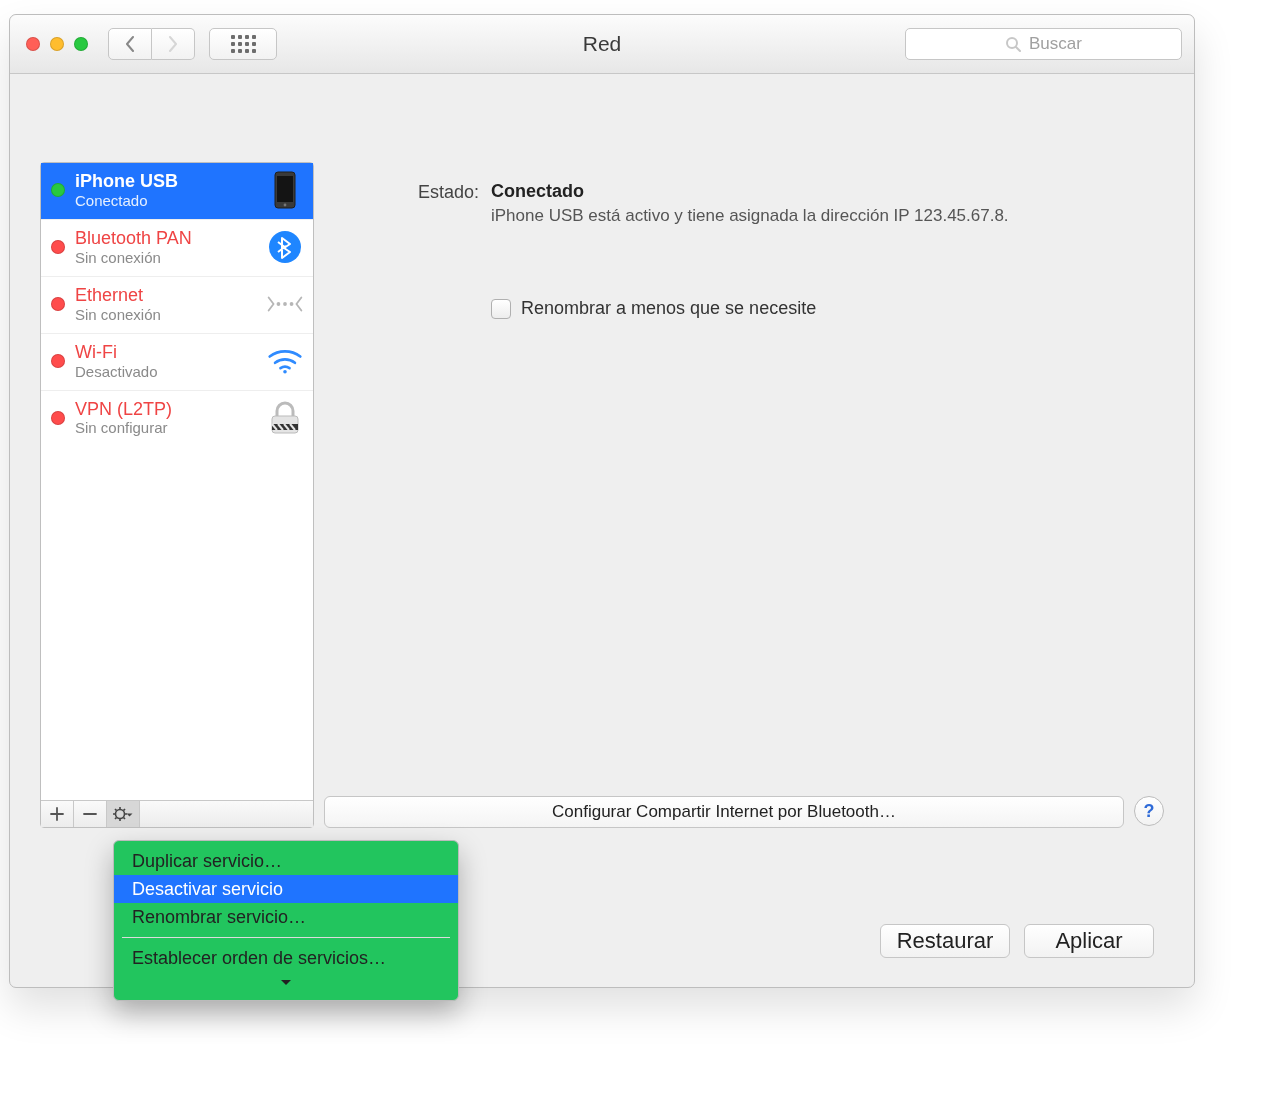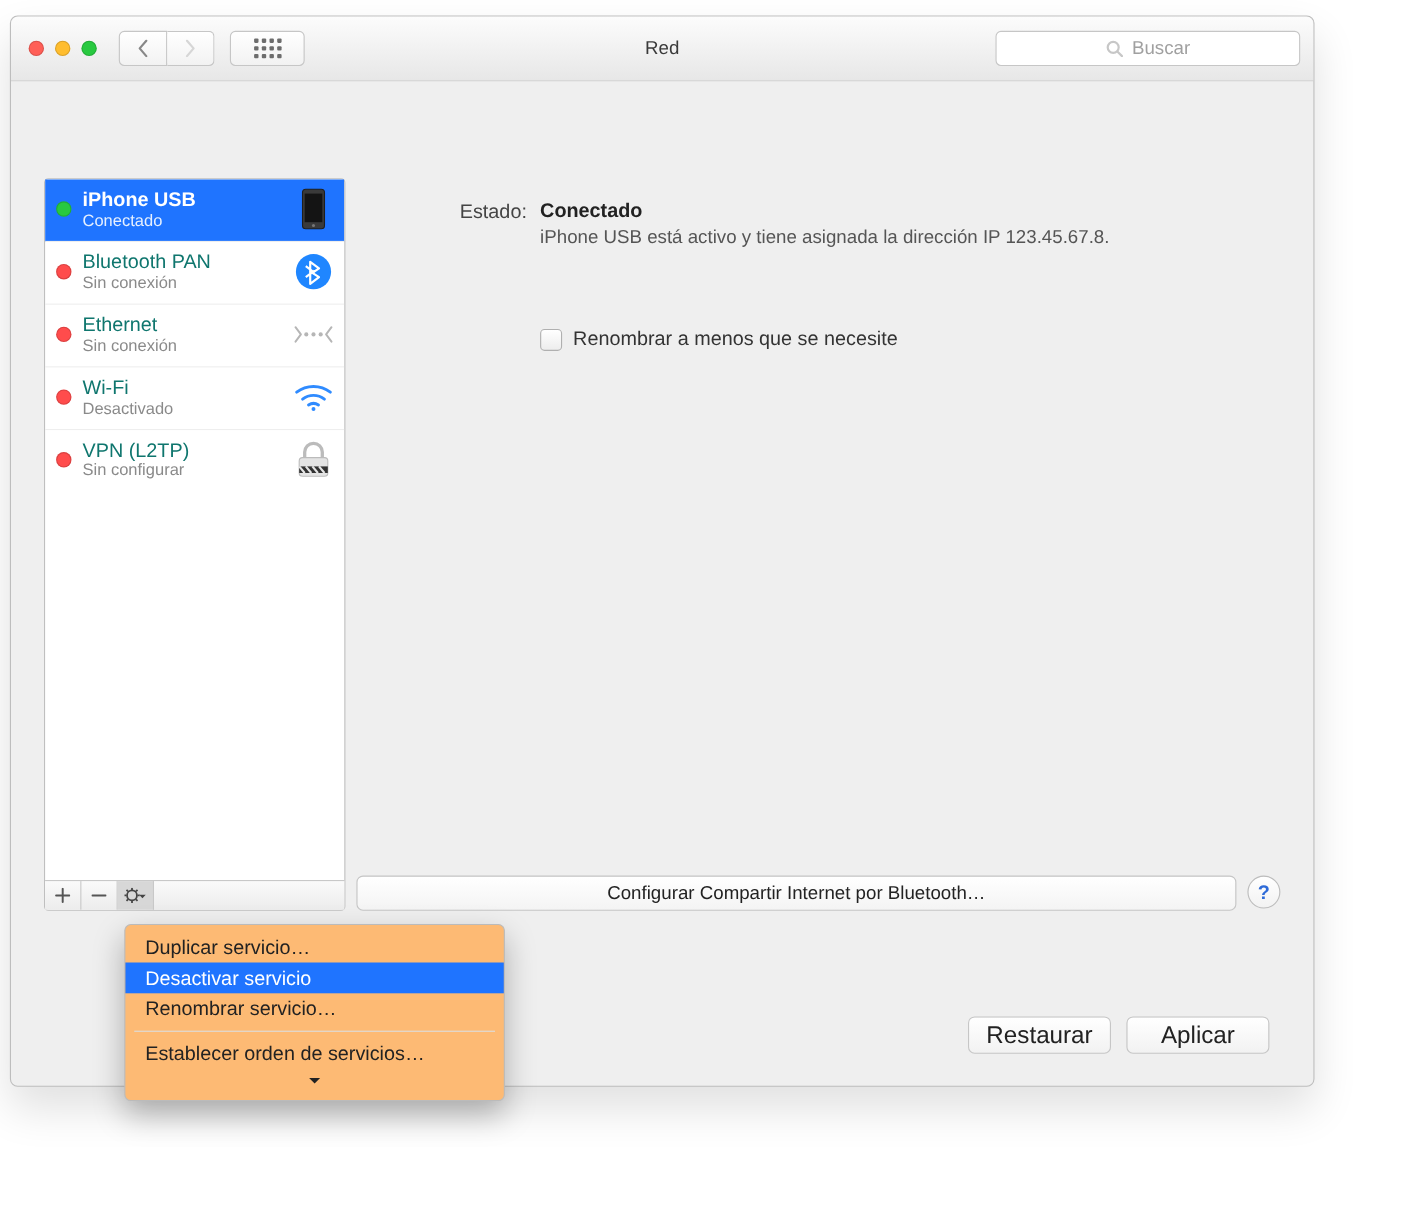--- a/index.html
+++ b/index.html
@@ -13,41 +13,41 @@
   .tl.green{background:#28c940;}
   .tbtn{height:30px;border:1px solid #c6c6c6;border-radius:5px;background:linear-gradient(#ffffff,#f2f2f2);box-shadow:0 1px 0 #fff inset;display:flex;align-items:center;justify-content:center;}
   .segmented{display:flex;}
   .segmented .tbtn{border-radius:0;}
   .segmented .tbtn:first-child{border-radius:5px 0 0 5px;}
   .segmented .tbtn:last-child{border-radius:0 5px 5px 0;border-left:none;}
   .navbtn{width:42px;}
   .appsbtn{width:66px;}
   .dotgrid{display:grid;grid-template-columns:repeat(4,4px);grid-auto-rows:4px;gap:3px;}
   .dotgrid span{width:4px;height:4px;background:#6d6d6d;border-radius:1px;}
-  .title{position:absolute;left:0;right:0;text-align:center;font-size:17px;color:#3a3a3a;pointer-events:none;}
+  .title{position:absolute;left:0;right:0;text-align:center;font-size:21px;color:#3a3a3a;pointer-events:none;}
   .search{position:absolute;right:12px;top:13px;height:30px;width:275px;border:1px solid #c6c6c6;border-radius:5px;background:#fff;display:flex;align-items:center;justify-content:center;color:#a0a0a0;gap:8px;}
   .search svg{opacity:.55;}
   .search span{font-size:17px;}
 
   .body{position:relative;height:calc(100% - 58px);}
   .locrow{position:absolute;left:0;right:0;top:30px;display:flex;align-items:center;justify-content:center;gap:14px;}
   .loclabel{font-size:17px;color:#3a3a3a;}
   .select{position:relative;width:430px;height:28px;border:1px solid #bfbfbf;border-radius:5px;background:#fff;display:flex;align-items:center;padding:0 10px;font-size:17px;color:#333;box-shadow:0 1px 1px rgba(0,0,0,.05);}
   .select .chev{width:22px;height:26px;position:absolute;right:1px;top:1px;border-radius:0 4px 4px 0;background:linear-gradient(#2f8bff,#0f6eff);display:flex;flex-direction:column;align-items:center;justify-content:center;gap:1px;}
 
   .columns{position:absolute;left:30px;right:30px;top:88px;bottom:160px;display:flex;gap:12px;}
   .sidebar{width:272px;display:flex;flex-direction:column;border:1px solid #bfbfbf;border-radius:4px;background:#fff;overflow:visible;}
   .svc-list{flex:1;overflow:hidden;}
   .svc{display:flex;align-items:center;gap:10px;padding:8px 10px 10px 10px;border-bottom:1px solid #eee;position:relative;}
   .svc:last-of-type{border-bottom:none;}
   .svc .dot{width:14px;height:14px;border-radius:50%;flex:none;box-shadow:inset 0 0 0 1px rgba(0,0,0,.15);}
   .svc .dot.green{background:#28c940;}
   .svc .dot.red{background:#ff4c4c;}
   .svc .txt{flex:1;line-height:1.15;}
-  .svc .name{font-size:18px;color:#0f766e;}
+  .svc .name{font-size:18px;color:#ef4444;}
   .svc .sub{font-size:15px;color:#8a8a8a;}
   .svc .icn{width:36px;height:36px;flex:none;display:flex;align-items:center;justify-content:center;}
   .svc.selected{background:#1f74ff;}
   .svc.selected .name{color:#fff;font-weight:600;}
   .svc.selected .sub{color:#e6f0ff;}
   .sidebar-footer{height:26px;border-top:1px solid #c8c8c8;background:linear-gradient(#fafafa,#ececec);display:flex;}
   .sfbtn{width:32px;display:flex;align-items:center;justify-content:center;border-right:1px solid #c8c8c8;color:#555;}
   .sfbtn svg{display:block;}
   .sfbtn.active{background:#d7d7d7;}
 
@@ -62,21 +62,21 @@
   .chk{width:18px;height:18px;border:1px solid #b0b0b0;border-radius:4px;background:linear-gradient(#ffffff,#ededed);}
   .chklab{font-size:18px;color:#333;}
 
   .detail-bottom{position:absolute;right:0;bottom:0;left:284px;display:flex;gap:10px;}
   .widebtn{flex:1;height:30px;border:1px solid #c6c6c6;border-radius:6px;background:linear-gradient(#ffffff,#f4f4f4);font-size:17px;color:#222;display:flex;align-items:center;justify-content:center;padding:0 16px;white-space:nowrap;}
   .helpbtn{width:28px;height:28px;border:1px solid #bcbcbc;border-radius:50%;background:linear-gradient(#ffffff,#f2f2f2);color:#2f6bd8;font-size:18px;font-weight:600;display:flex;align-items:center;justify-content:center;}
 
   .bottombar{position:absolute;right:40px;bottom:30px;display:flex;gap:14px;}
   .push{height:32px;min-width:104px;padding:0 12px;border:1px solid #c6c6c6;border-radius:6px;background:linear-gradient(#ffffff,#f2f2f2);font-size:22px;color:#222;display:flex;align-items:center;justify-content:center;}
 
-  .popup{position:absolute;left:113px;top:840px;width:344px;background:#fdba74;border:1px solid #bbb;border-radius:6px;box-shadow:0 12px 28px rgba(0,0,0,.28);padding:6px 0;}
+  .popup{position:absolute;left:113px;top:840px;width:344px;background:#22c55e;border:1px solid #bbb;border-radius:6px;box-shadow:0 12px 28px rgba(0,0,0,.28);padding:6px 0;}
   .popup .mi{height:28px;display:flex;align-items:center;padding:0 18px;font-size:18px;color:#222;}
   .popup .mi.sep{height:1px;background:#dcdcdc;margin:6px 8px;padding:0;}
   .popup .mi.sel{background:#1f74ff;color:#fff;}
   .popup .more{height:22px;display:flex;align-items:center;justify-content:center;}
 
   svg{display:block;}
 </style>
 </head>
 <body>
 

